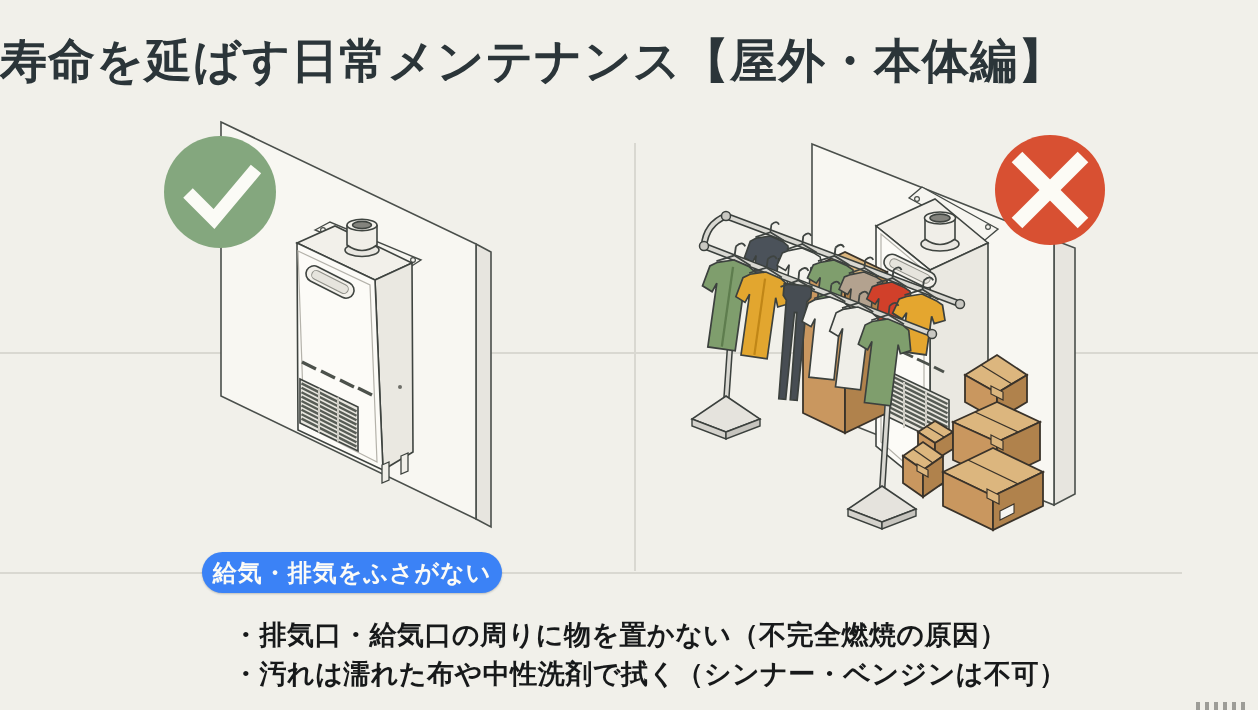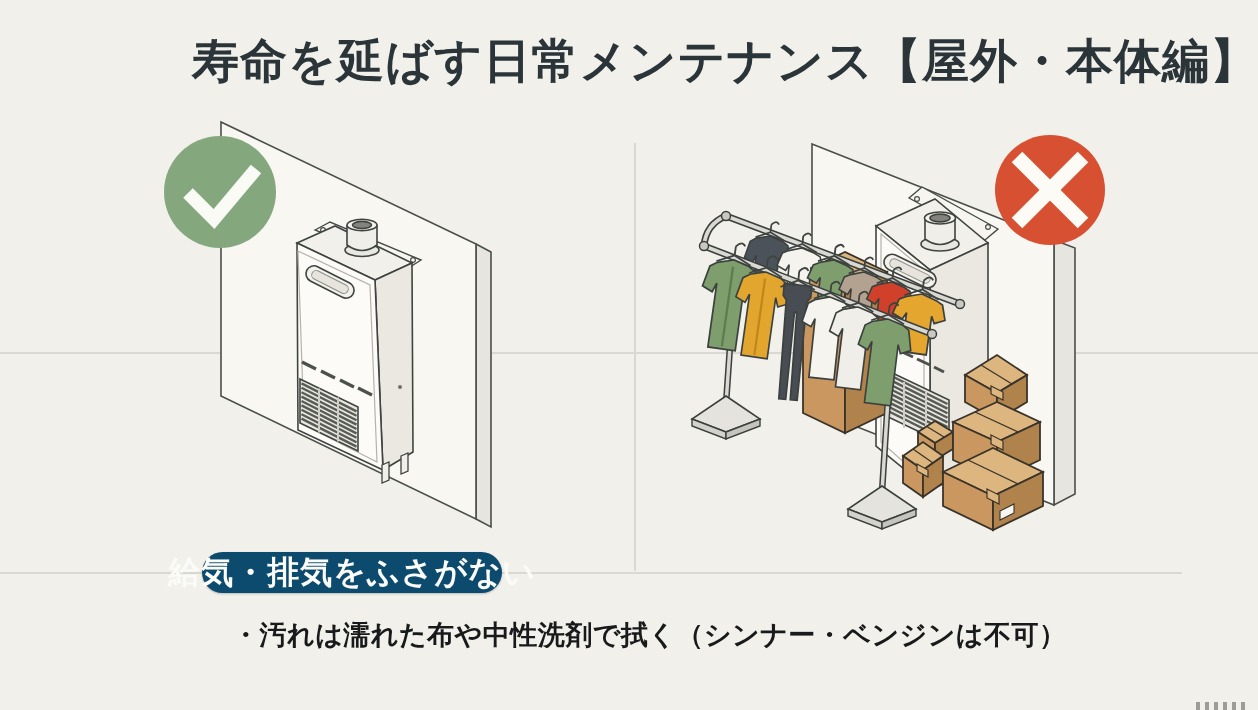--- a/index.html
+++ b/index.html
@@ -4,29 +4,29 @@
 <style>
   html,body{margin:0;padding:0;background:#dcdbd5;}
   *{box-sizing:border-box;}
   .page{
     position:relative;width:1258px;height:710px;margin:0 auto;
     background:#f1f0ea;overflow:hidden;
     font-family:"Liberation Sans","DejaVu Sans",sans-serif;
   }
   .title{
     position:absolute;left:0;top:30px;width:100%;
-    text-align:right;font-size:47px;font-weight:800;
+    text-align:left;font-size:47px;font-weight:800;
     color:#2b3539;letter-spacing:1px;white-space:nowrap;
   }
   .hline{position:absolute;height:2px;background:#d9d8d1;}
   .vline{position:absolute;width:2px;background:#d9d8d1;}
   .illus{position:absolute;}
   .pill{
-    position:absolute;height:41px;border-radius:21px;background:#0c4a6e;
-    color:#fbfbf7;font-weight:700;font-size:32px;letter-spacing:1px;
+    position:absolute;height:41px;border-radius:21px;background:#3b82f6;
+    color:#fbfbf7;font-weight:700;font-size:24px;letter-spacing:1px;
     display:flex;align-items:center;justify-content:center;white-space:nowrap;
     box-shadow:0 1px 2px rgba(40,45,45,.25);
   }
   .notes{
     position:absolute;left:232px;top:616px;
     font-size:27px;font-weight:700;color:#17191a;line-height:38.5px;
     white-space:nowrap;letter-spacing:0.5px;
   }
   .corner-mark{
     position:absolute;right:10px;bottom:0;width:52px;height:8px;opacity:.5;
@@ -286,17 +286,18 @@
       <line x1="357" y1="37" x2="423" y2="103" stroke="#fcfbf5" stroke-width="15"></line>
       <line x1="423" y1="37" x2="357" y2="103" stroke="#fcfbf5" stroke-width="15"></line>
     </g>
   </svg>
 
   <div class="pill" style="left:202px;top:552px;width:300px;">
     <span>給気・排気をふさがない</span>
   </div>
 
   <div class="notes">
+    <div>・排気口・給気口の周りに物を置かない（不完全燃焼の原因）</div>
     <div>・汚れは濡れた布や中性洗剤で拭く（シンナー・ベンジンは不可）</div>
   </div>
 
   <div class="corner-mark"></div>
 </div>
 
 </body></html>

